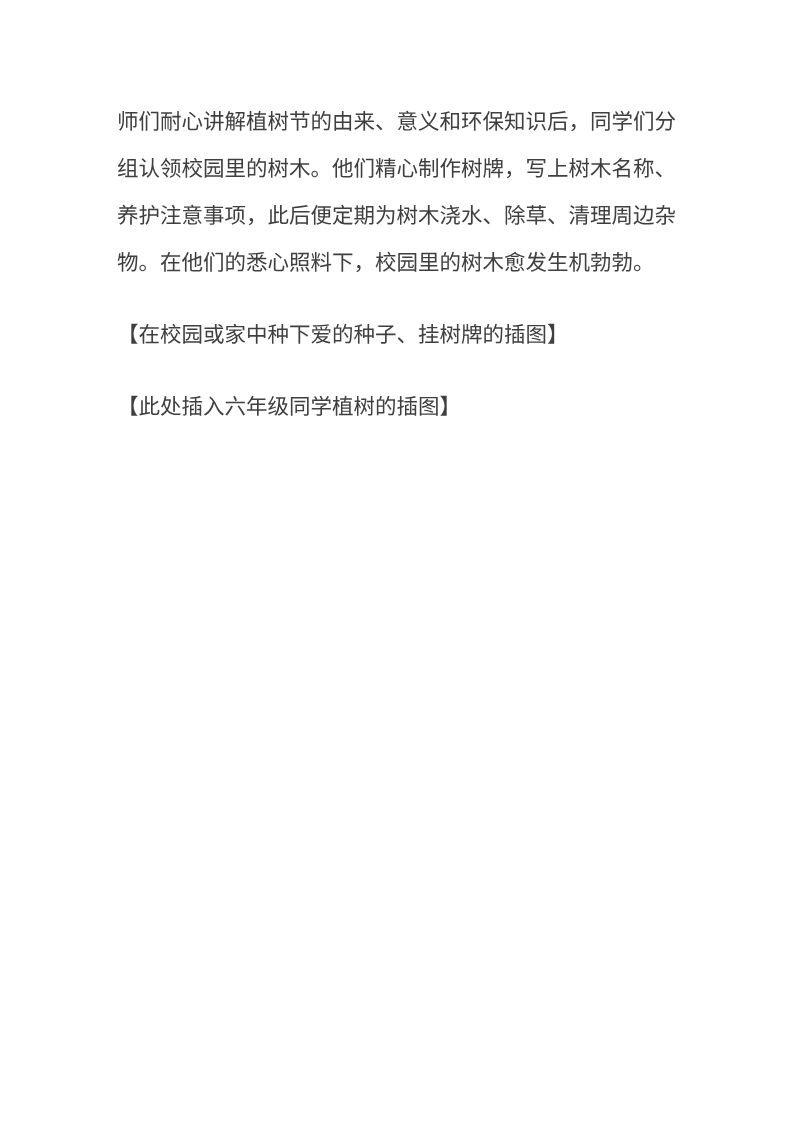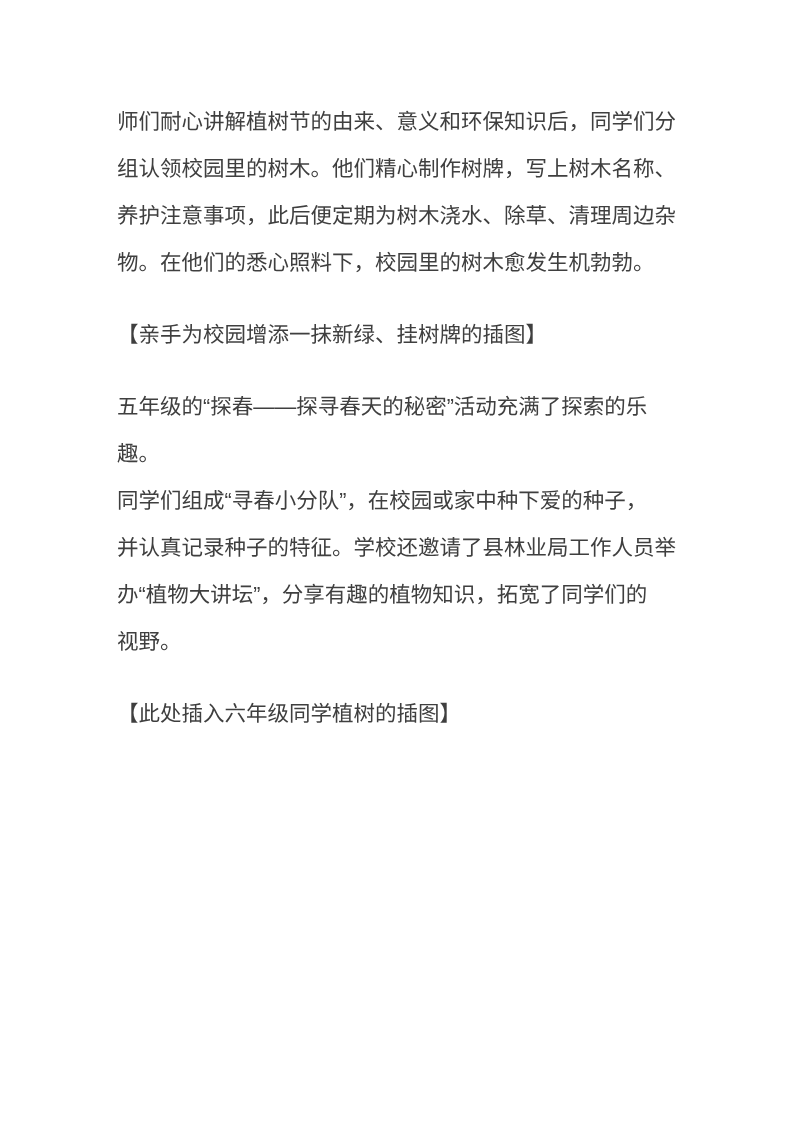--- a/index.html
+++ b/index.html
@@ -37,21 +37,16 @@
 </style>
 </head>
 <body>
 
 <div class="page">
   <div class="content">
     <p class="para">师们耐心讲解植树节的由来、意义和环保知识后，同学们分
 组认领校园里的树木。他们精心制作树牌，写上树木名称、
 养护注意事项，此后便定期为树木浇水、除草、清理周边杂
 物。在他们的悉心照料下，校园里的树木愈发生机勃勃。</p>
-    <p class="para">【亲手为校园增添一抹新绿、挂树牌的插图】</p>
-    <p class="para">五年级的“探春——探寻春天的秘密”活动充满了探索的乐趣。
-同学们组成“寻春小分队”，在校园或家中种下爱的种子，
-并认真记录种子的特征。学校还邀请了县林业局工作人员举
-办“植物大讲坛”，分享有趣的植物知识，拓宽了同学们的
-视野。</p>
+    <p class="para">【在校园或家中种下爱的种子、挂树牌的插图】</p>
     <p class="para">【此处插入六年级同学植树的插图】</p>
   </div>
 </div>
 
 </body></html>

